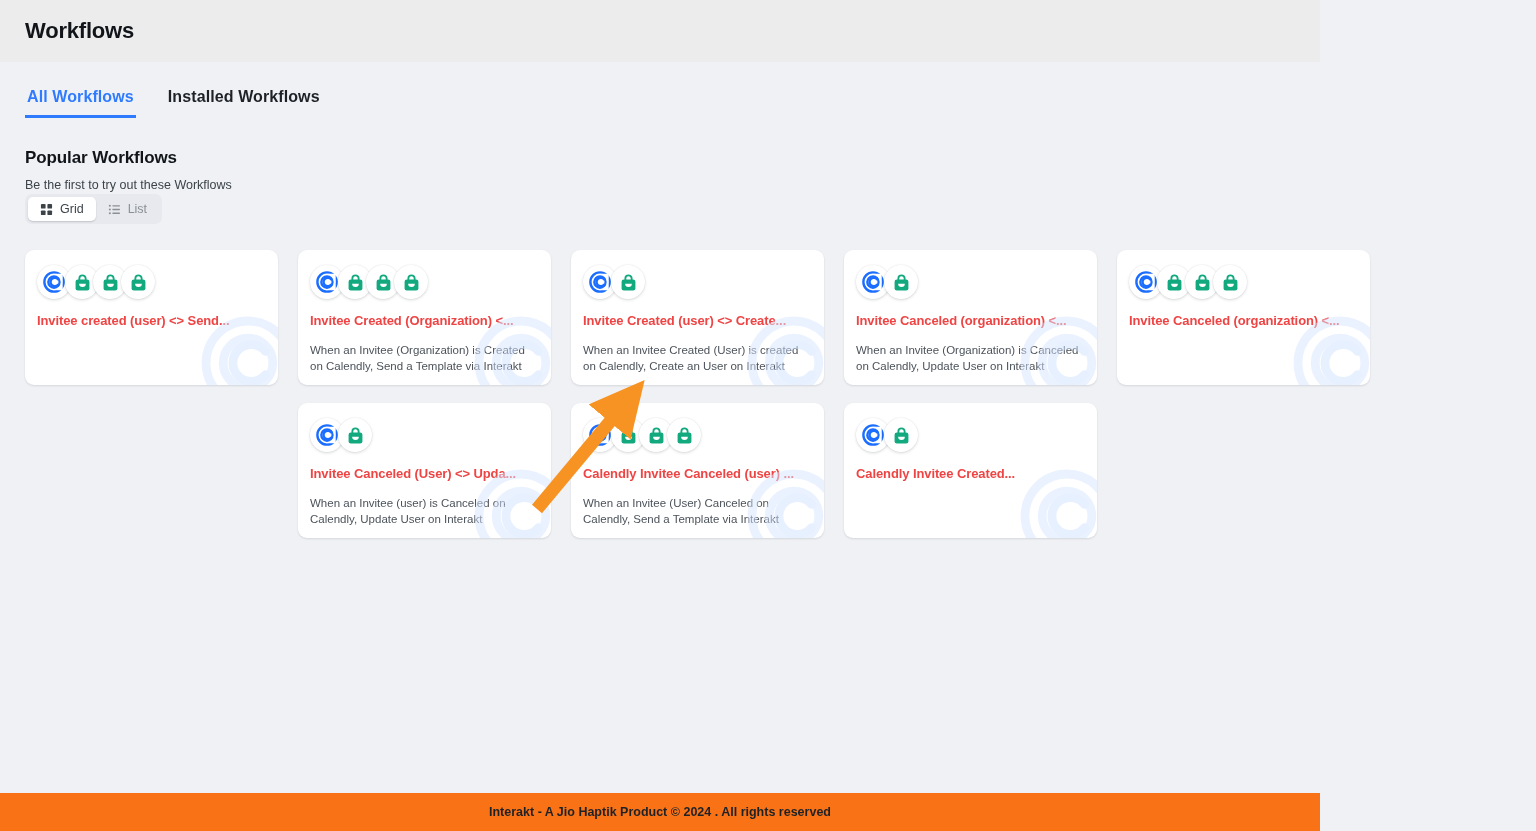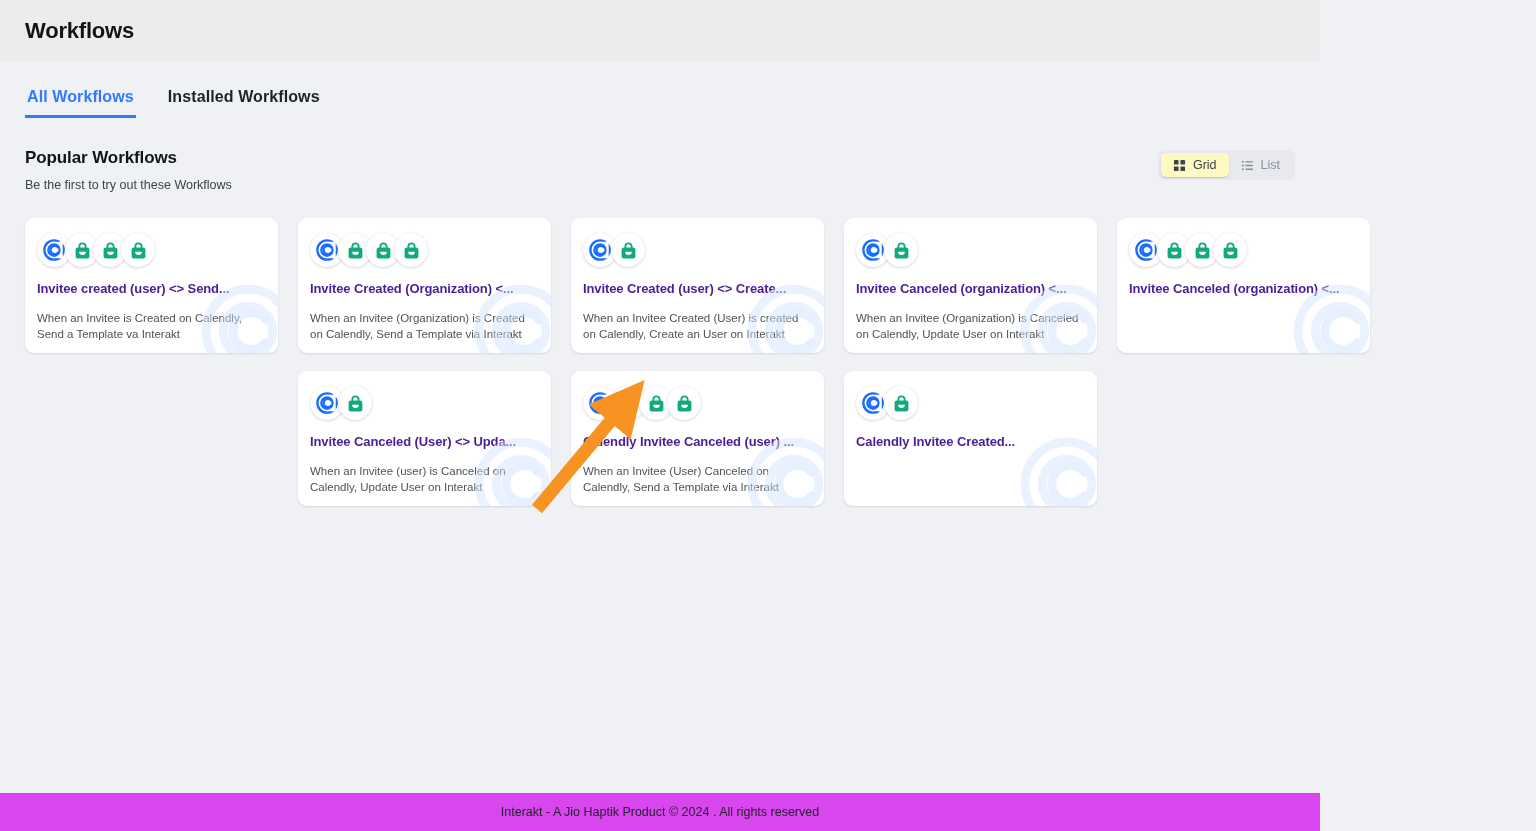--- a/index.html
+++ b/index.html
@@ -39,41 +39,41 @@
     color: #1e2227;
     cursor: pointer;
     border-bottom: 3px solid transparent;
     letter-spacing: 0.1px;
   }
   .tab.active { color: #2f7bff; border-bottom-color: #2f7bff; }
 
   
   .main { flex: 1 1 auto; padding: 30px 25px 0 25px; position: relative; }
   .section-head {
-    display: flex; align-items: flex-start; justify-content: space-between;
+    display: flex; align-items: flex-start; justify-content: space-between; flex-direction: column;
   }
   .sec-title { font-size: 17px; font-weight: bold; color: #111418; letter-spacing: -0.1px; }
   .sec-sub { font-size: 12.5px; color: #3c4349; margin-top: 10px; }
 
   
   .viewtoggle {
     display: flex; align-items: center;
     background: #e7e9ee;
     border-radius: 7px;
     padding: 3px;
     margin-top: 2px;
   }
   .vt-btn {
     display: flex; align-items: center; gap: 7px;
     font-size: 12.5px; color: #8b9096;
     padding: 5px 12px; border-radius: 5px;
     cursor: pointer; user-select: none;
   }
   .vt-btn.active {
-    background: #fef9c3; color: #3c4349; font-weight: 500;
+    background: #ffffff; color: #3c4349; font-weight: 500;
     box-shadow: 0 1px 2px rgba(16,24,40,.12), 0 1px 1px rgba(16,24,40,.06);
   }
   .vt-btn svg { display: block; }
 
   
   .grid {
     margin-top: 26px;
     display: grid;
     grid-template-columns: repeat(5, 253px);
     gap: 18px 20px;
@@ -98,21 +98,21 @@
     background: #ffffff;
     box-shadow: 0 1px 3px rgba(16,24,40,.16), 0 0 0 .5px rgba(16,24,40,.04);
     display: flex; align-items: center; justify-content: center;
     margin-left: -6px;
     position: relative;
   }
   .icon-bubble:first-child { margin-left: 0; }
   .icon-bubble svg { display: block; }
   .card-title {
     margin-top: 14px;
-    font-size: 13px; font-weight: bold; color: #4c1d95;
+    font-size: 13px; font-weight: bold; color: #ef4444;
     white-space: nowrap; overflow: hidden; text-overflow: ellipsis;
     letter-spacing: -0.1px;
     position: relative;
   }
   .card-desc {
     margin-top: 14px;
     font-size: 11.5px; line-height: 16px; color: #4c535a;
     position: relative;
   }
 
@@ -124,22 +124,22 @@
     position: absolute; left: 0; top: 0;
     width: 1536px; height: 831px;
     pointer-events: none; z-index: 40;
   }
 
   
   .footer {
     flex: 0 0 auto;
     height: 38px;
     display: flex; align-items: center; justify-content: center;
-    font-size: 12.5px; font-weight: normal; color: #1e2227;
-    background: #d946ef;
+    font-size: 12.5px; font-weight: bold; color: #1e2227;
+    background: #f97316;
   }
 </style>
 </head>
 <body>
 
 <div class="app">
 
   <div class="topbar">
     <div class="topbar-title">Workflows</div>
   </div>
@@ -212,21 +212,20 @@
             </div>
             <div class="icon-bubble">
               <svg width="21" height="21" viewBox="0 0 24 24">
                 <path d="M8.4 9.2 V7.4 a3.6 3.6 0 0 1 7.2 0 V9.2" fill="none" stroke="#12a97f" stroke-width="2.1" stroke-linecap="round"></path>
                 <rect x="4.1" y="8.6" width="15.8" height="12.6" rx="2.6" fill="#12a97f"></rect>
                 <path d="M8.2 13.4 h7.6 a3.8 3.8 0 0 1 -7.6 0 Z" fill="#ffffff"></path>
               </svg>
             </div>
           </div>
           <div class="card-title">Invitee created (user) &lt;&gt; Send...</div>
-          <div class="card-desc">When an Invitee is Created on Calendly, Send a Template va Interakt</div>
           <svg class="card-wm" viewBox="0 0 24 24">
             <circle cx="12" cy="12" r="10.5" fill="none" stroke="#d7e6ff" stroke-width="2.2"></circle>
             <circle cx="12" cy="12" r="6.2" fill="none" stroke="#d7e6ff" stroke-width="2.2"></circle>
             <path d="M16.4 9.1 a4.6 4.6 0 1 0 0 5.8" fill="none" stroke="#cfe2ff" stroke-width="2.2" stroke-linecap="round"></path>
           </svg>
         </div>
         <div class="card">
           <div class="icons">
             <div class="icon-bubble">
               <svg width="22" height="22" viewBox="0 0 24 24">

